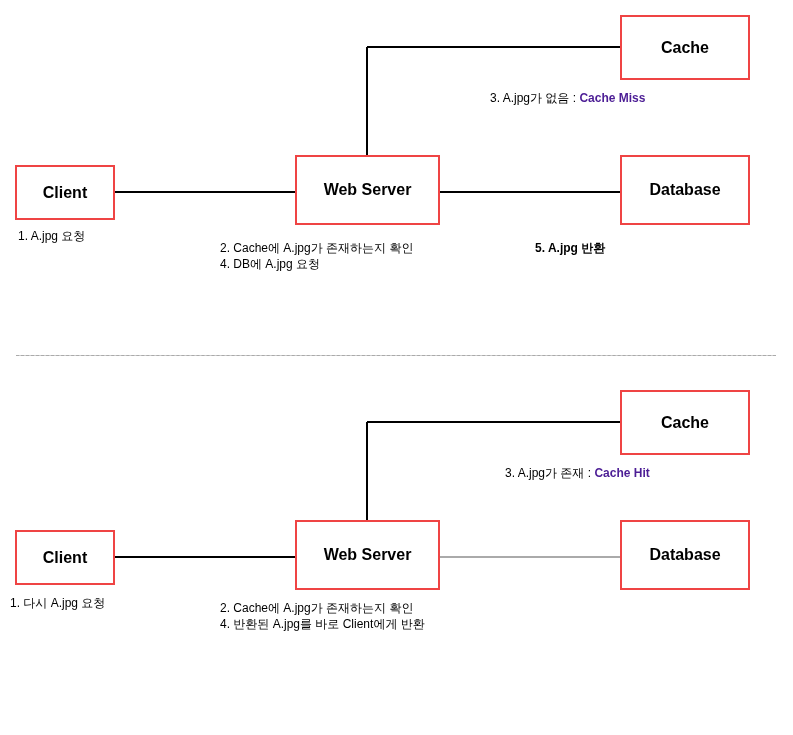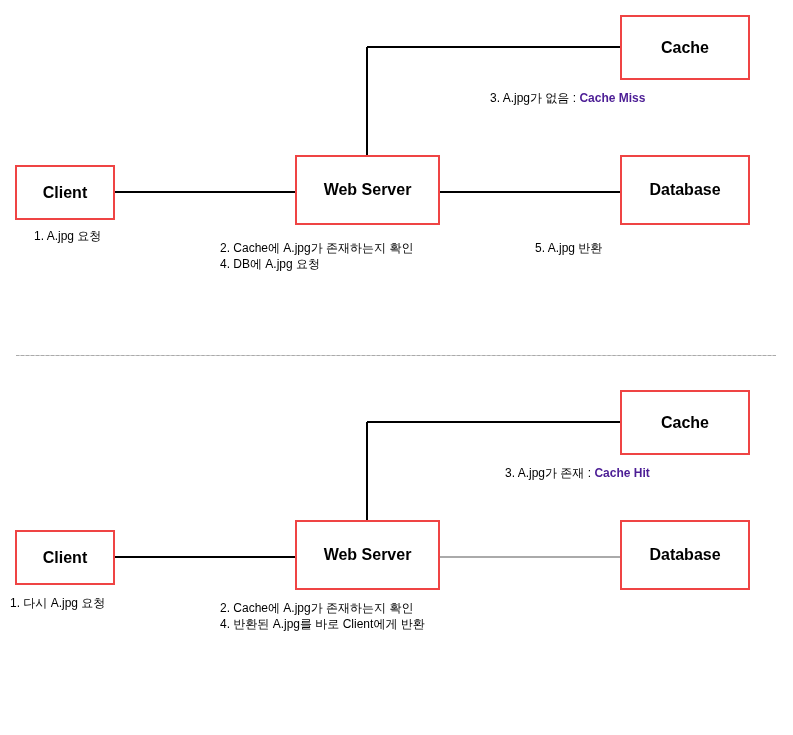--- a/index.html
+++ b/index.html
@@ -95,33 +95,33 @@
   </div>
 
   <div class="box" style="left:620px;top:15px;width:130px;height:65px;">
     <span>Cache</span>
   </div>
 
   <div class="box" style="left:620px;top:155px;width:130px;height:70px;">
     <span>Database</span>
   </div>
 
-  <div class="label" style="left:18px;top:228px;margin-left:16px;">
+  <div class="label" style="left:18px;top:228px;">
     <span>1. A.jpg 요청</span>
   </div>
   <div class="label" style="left:220px;top:240px;">
     <span>2. Cache에 A.jpg가 존재하는지 확인</span>
   </div>
   <div class="label" style="left:490px;top:90px;">
     <span>3. A.jpg가 없음 : </span><span class="red">Cache Miss</span>
   </div>
   <div class="label" style="left:220px;top:256px;">
     <span>4. DB에 A.jpg 요청</span>
   </div>
-  <div class="label" style="left:535px;top:240px;">
+  <div class="label" style="left:535px;top:240px;font-weight:bold;">
     <span>5. A.jpg 반환</span>
   </div>
 
   <div class="divider" style="top:355px;"></div>
 
   <div class="box" style="left:15px;top:530px;width:100px;height:55px;">
     <span>Client</span>
   </div>
 
   <div class="box" style="left:295px;top:520px;width:145px;height:70px;">

